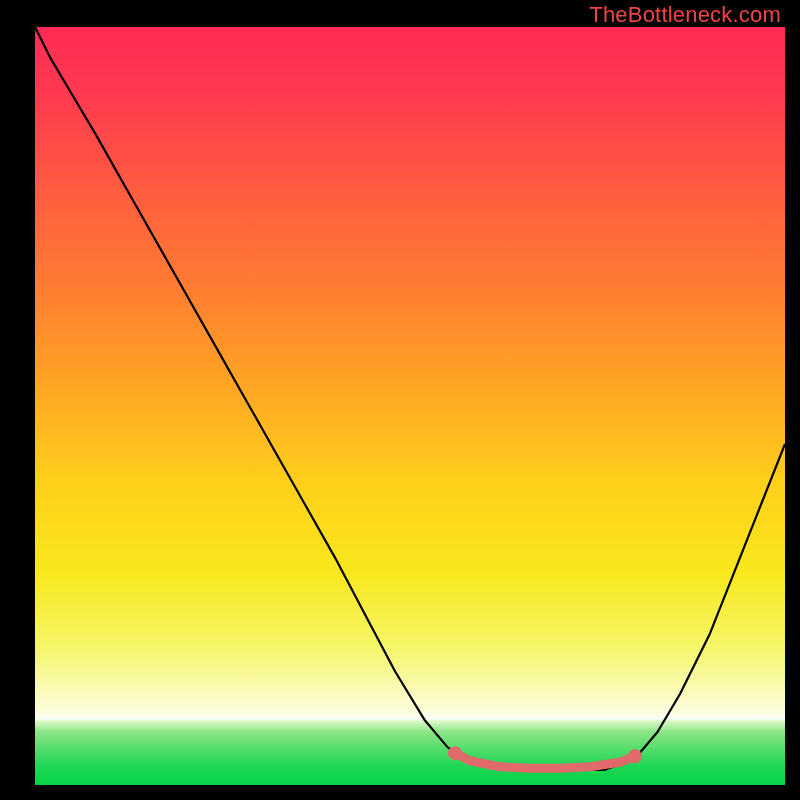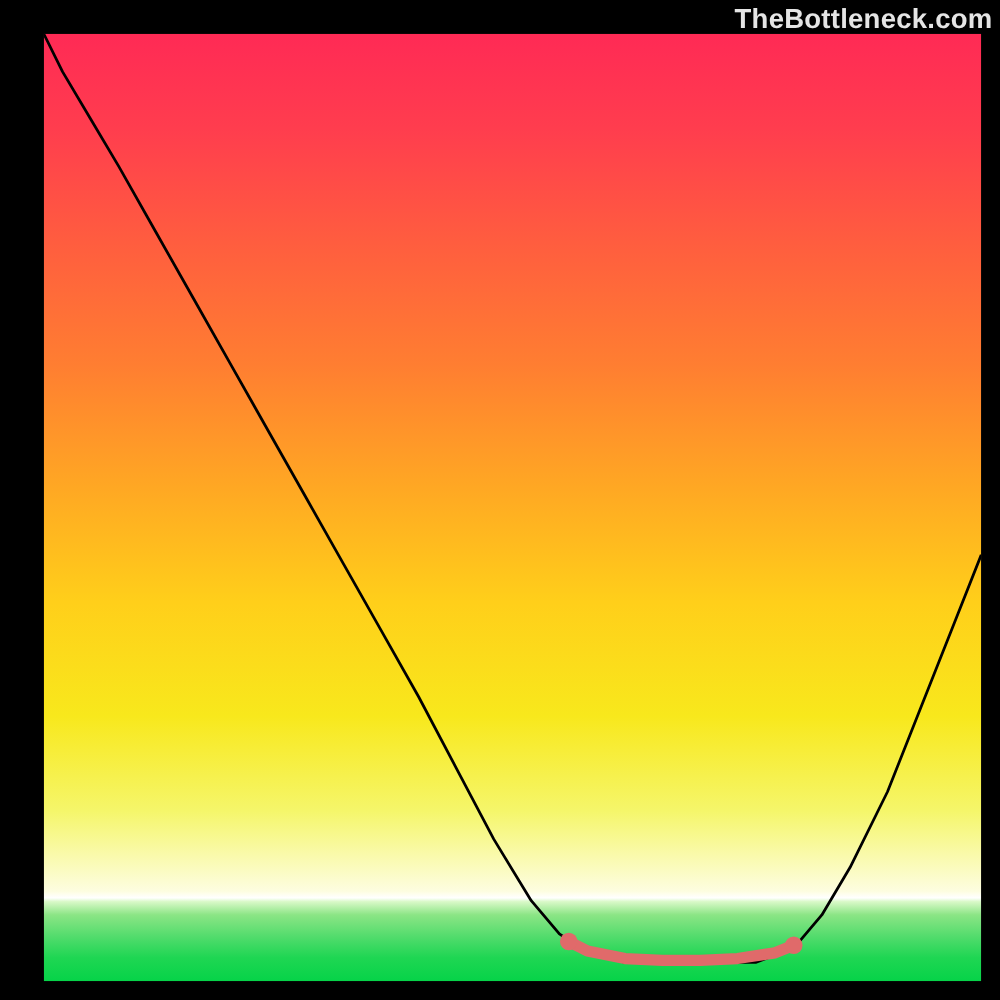--- a/index.html
+++ b/index.html
@@ -13,24 +13,24 @@
   }
   .frame {
     position: relative;
     width: 800px;
     height: 800px;
     background: #000;
   }
   .watermark {
     position: absolute;
     top: 2px;
-    right: 6px;
-    color: #e5e5e5;
+    right: 19px;
+    color: #ef4444;
     font-size: 22px;
-    font-weight: 700;
+    font-weight: 400;
     letter-spacing: 0.2px;
     z-index: 10;
   }
   .plot-area {
     position: absolute;
     left: 35px;
     right: 15px;
     top: 27px;
     bottom: 15px;
   }

